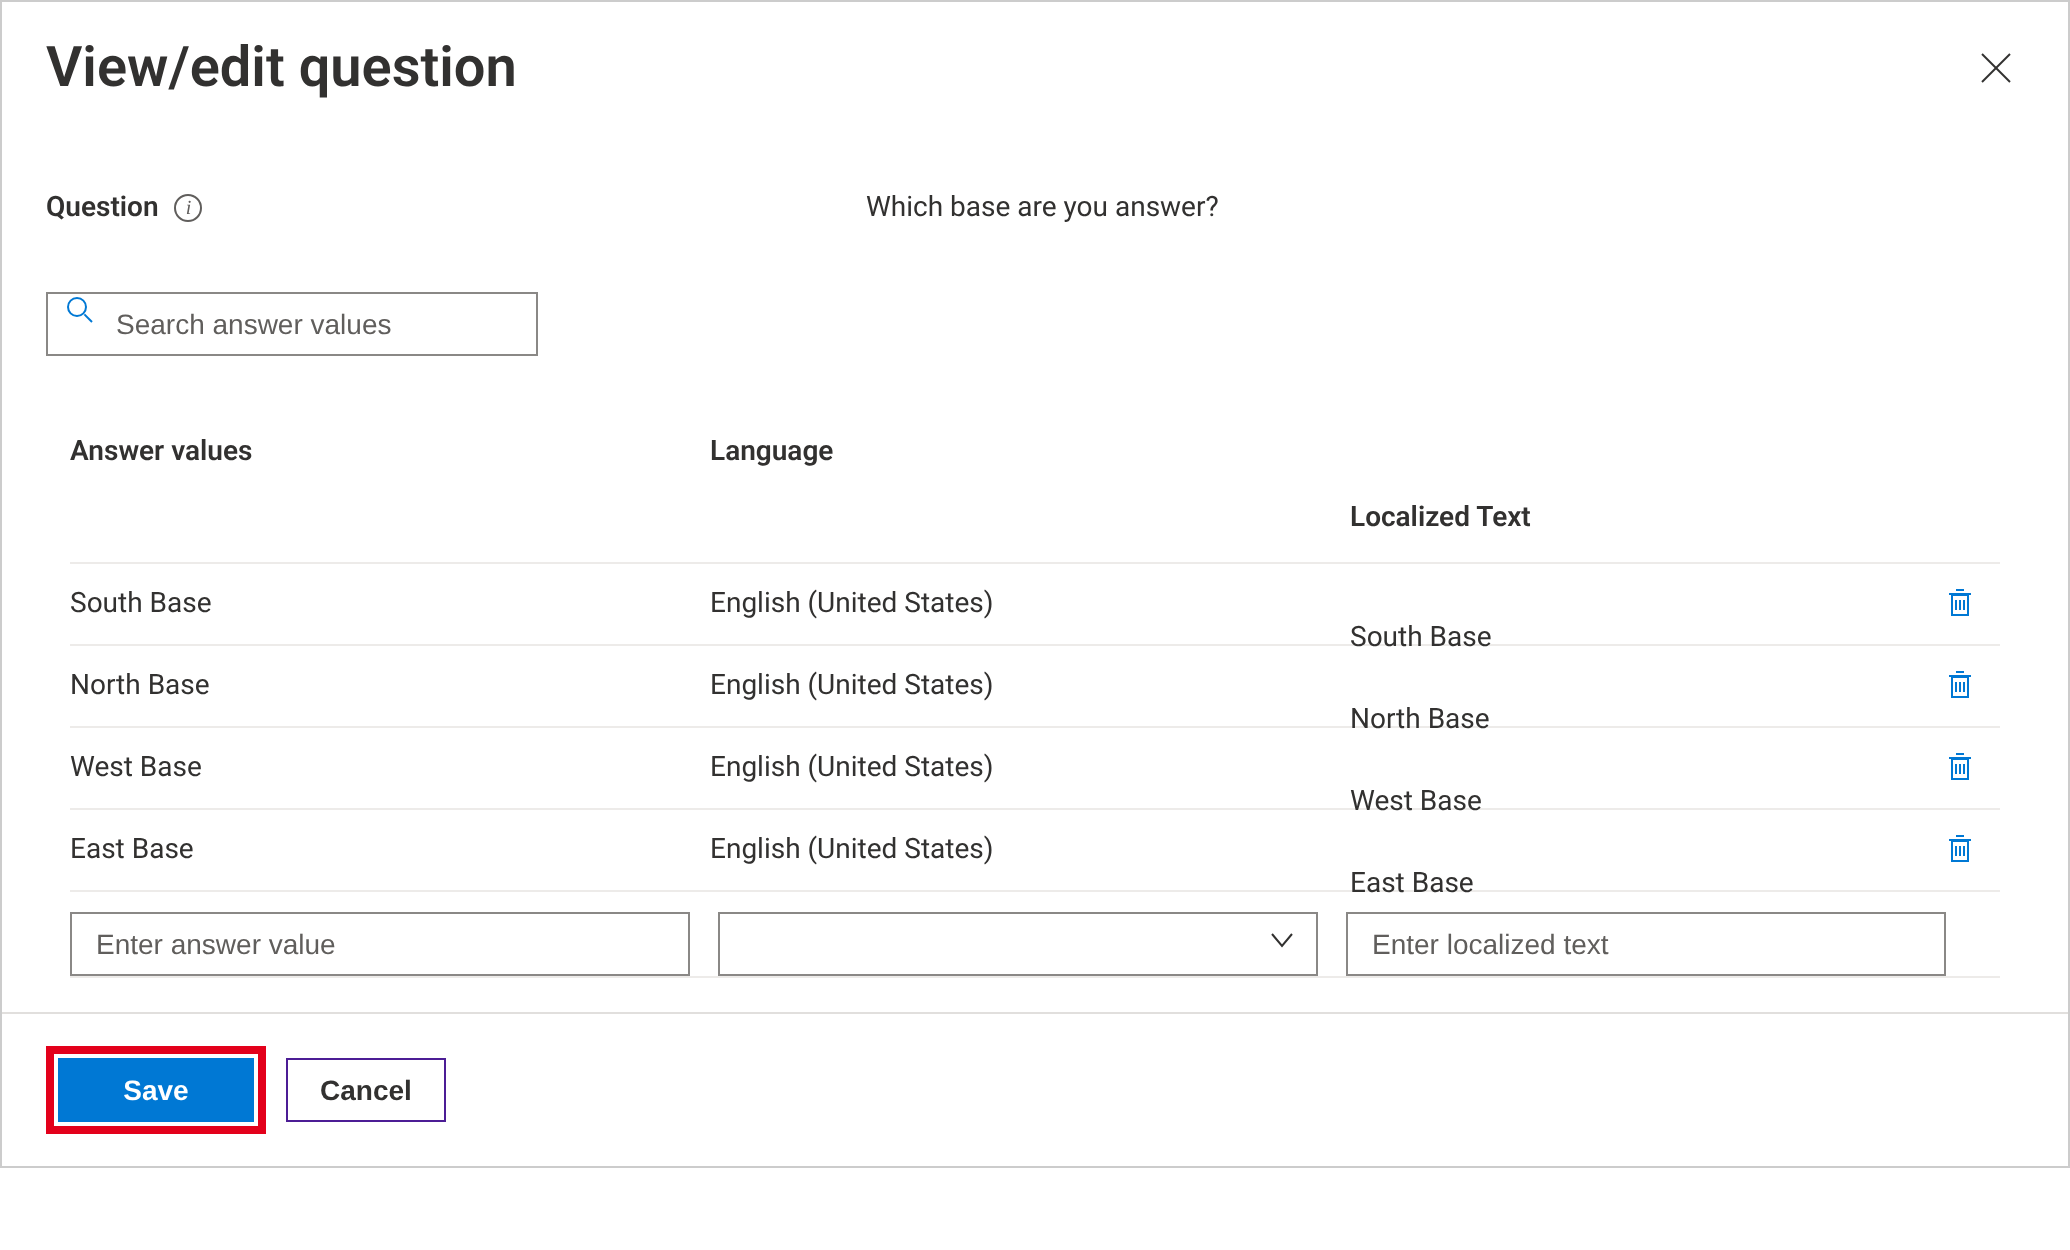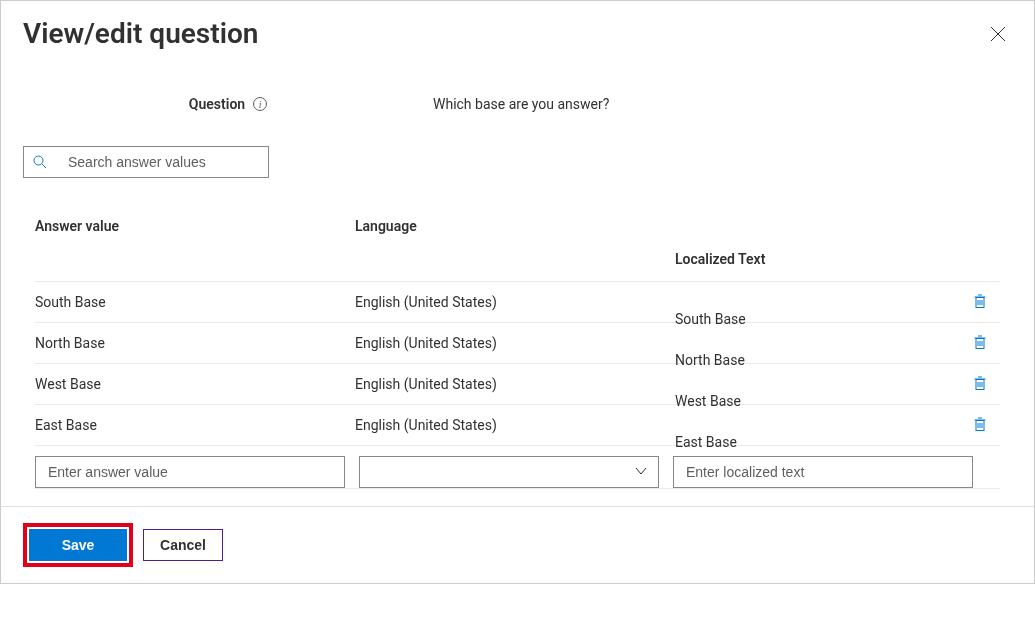--- a/index.html
+++ b/index.html
@@ -52,44 +52,42 @@
     align-items: center;
     margin-bottom: 34px;
     font-size: 14px;
   }
   .question-label {
     font-weight: 600;
     display: flex;
     align-items: center;
     gap: 8px;
     width: 410px;
-    justify-content: center;
   }
   .info-icon {
     width: 14px; height: 14px;
     border: 1px solid #605e5c;
     border-radius: 50%;
     display: inline-flex;
     align-items: center;
     justify-content: center;
     font-size: 10px;
     color: #605e5c;
     font-family: Georgia, serif;
     font-style: italic;
     font-weight: normal;
   }
   .question-text { color: #323130; }
   .search-wrap {
     border: 1px solid #8a8886;
     width: 246px;
     height: 32px;
     display: flex;
-    align-items: center;
     padding: 0 8px;
-    gap: 18px;
+    gap: 8px;
     margin-bottom: 40px;
   }
   .search-wrap input {
     border: none;
     outline: none;
     font-size: 14px;
     flex: 1;
     color: #323130;
   }
   .search-wrap input::placeholder { color: #605e5c; }
@@ -205,21 +203,21 @@
         <svg width="16" height="16" viewBox="0 0 16 16" fill="none">
           <circle cx="6.5" cy="6.5" r="4.5" stroke="#0078D4" stroke-width="1"></circle>
           <line x1="10.2" y1="10.2" x2="14" y2="14" stroke="#0078D4" stroke-width="1"></line>
         </svg>
       </span>
       <input type="text" placeholder="Search answer values" style="">
     </div>
 
     <div class="table-zone">
       <div class="col-headers">
-        <div class="c-answer">Answer value</div>
+        <div class="c-answer">Answer values</div>
         <div class="c-lang">Language</div>
         <div class="c-local">Localized Text</div>
         <div class="c-del"></div>
       </div>
 
       <div id="rows-container">
           <div class="data-row">
             <div class="c-answer">South Base</div>
             <div class="c-lang">English (United States)</div>
             <div class="c-local">South Base</div>

